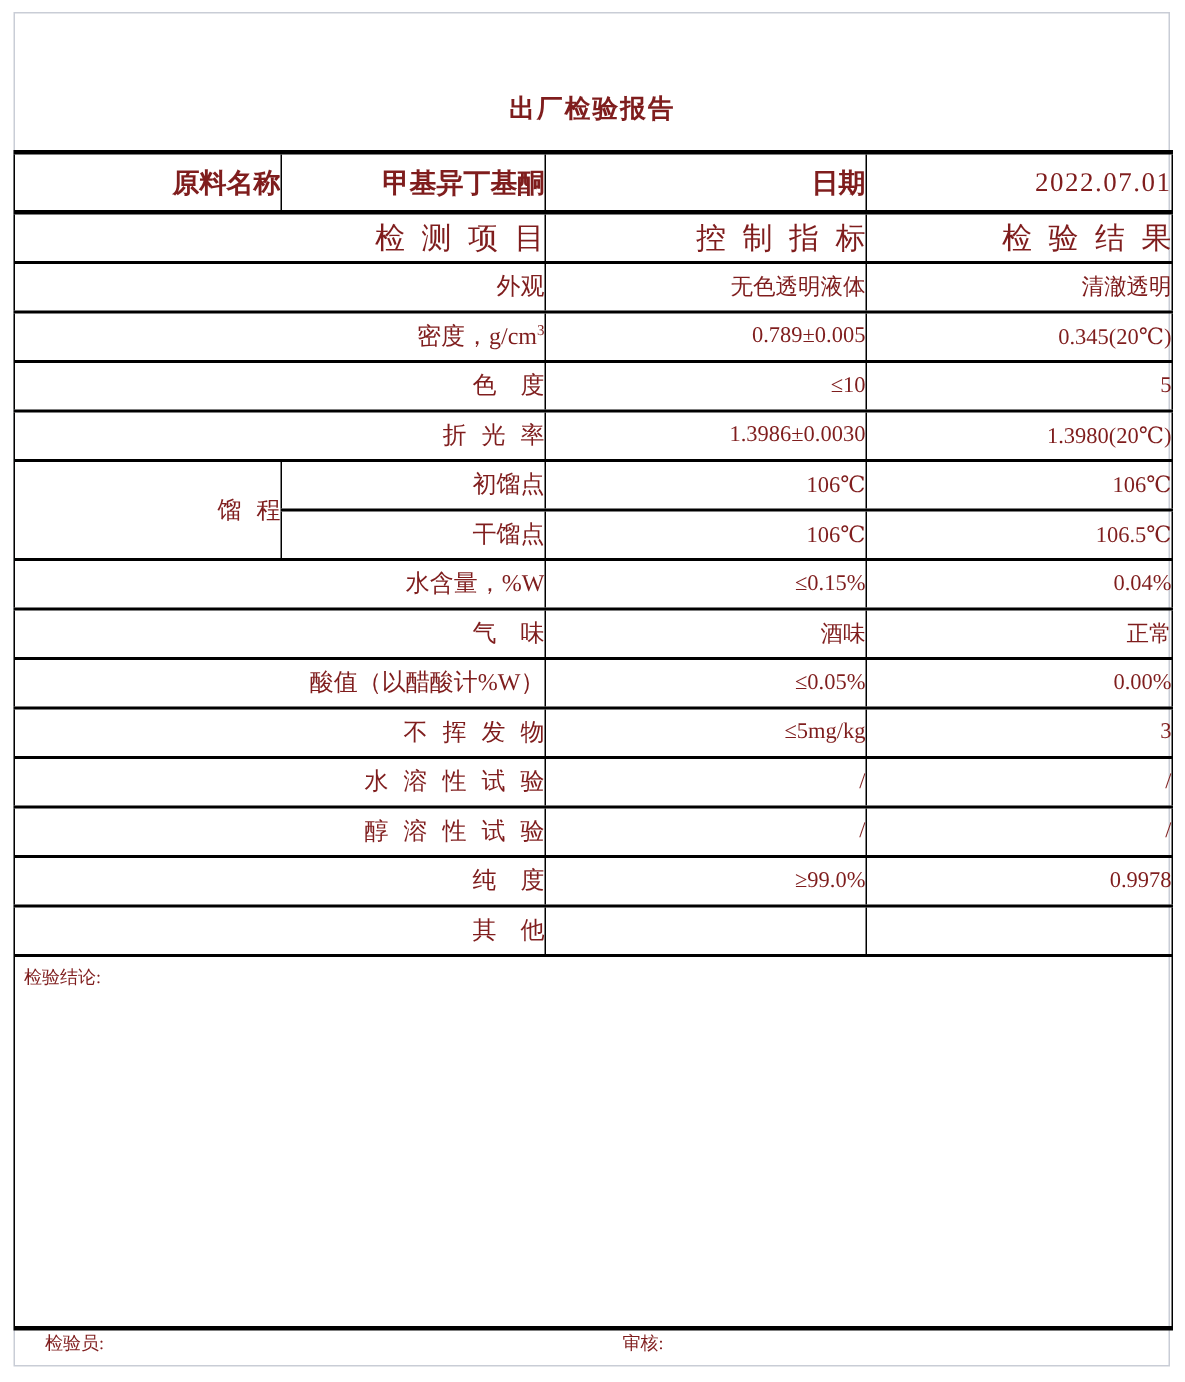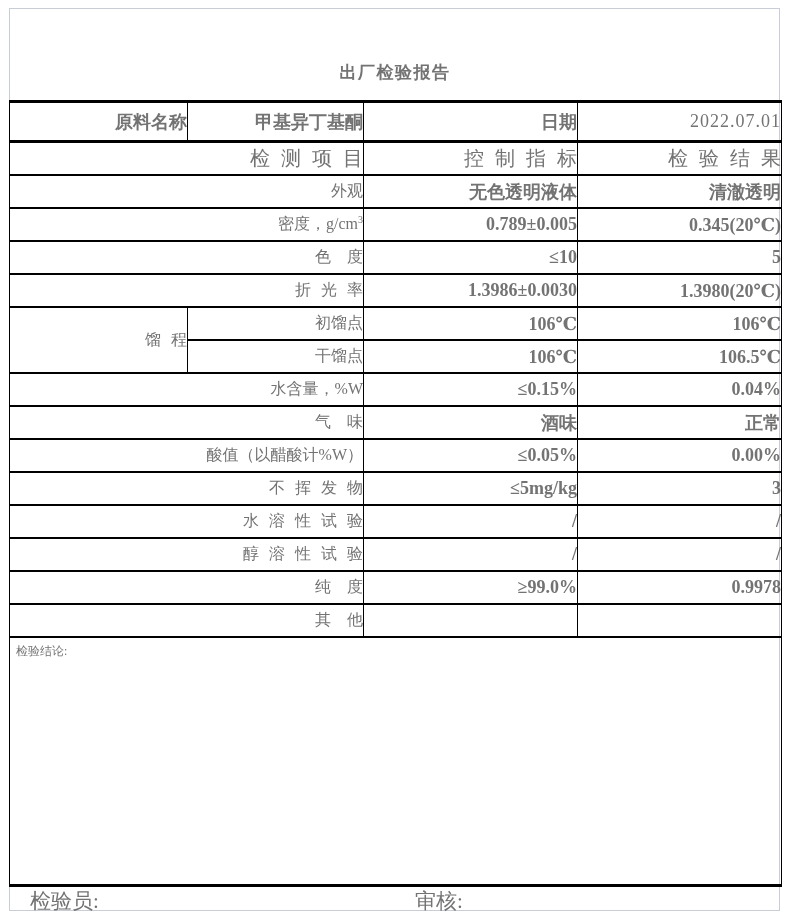--- a/index.html
+++ b/index.html
@@ -1,21 +1,21 @@
 <!DOCTYPE html>
 <html><head>
 <meta charset="utf-8">
 <style>
   html, body { margin: 0; padding: 0; background: #ffffff; }
   .page {
     position: relative;
     width: 790px;
     height: 921px;
     background: #ffffff;
-    color: #737373;
+    color: #7f1d1d;
     font-family: "Liberation Serif", "DejaVu Serif", serif;
     overflow: hidden;
   }
   .page-border {
     position: absolute;
     left: 9px; top: 8px;
     width: 771px; height: 903px;
     border: 1px solid #c9cdd6;
     box-sizing: border-box;
     pointer-events: none;
@@ -54,34 +54,34 @@
   tr.head td {
     border-top-width: 3px;
     border-bottom-width: 3px;
     height: 37px;
     font-size: 18px;
     font-weight: 700;
   }
   tr.head td.datev { font-weight: 400; letter-spacing: 1px; }
   tr.cols td { font-size: 20px; word-spacing: 6px; }
   td.item { font-size: 16px; word-spacing: 6px; }
-  td.val { font-size: 18px; font-weight: bold; }
+  td.val { font-size: 15px; }
   sup.cube { font-size: 10px; line-height: 0; vertical-align: 6px; }
   td.conc {
     height: 236px;
     vertical-align: top;
     text-align: left;
     padding: 5px 6px;
     border-bottom-width: 3px;
     font-size: 12px;
   }
   .footer-label {
     position: absolute;
     top: 887px;
-    font-size: 21px;
+    font-size: 12px;
   }
   .footer-label.inspector { left: 30px; }
   .footer-label.reviewer  { left: 415px; }
 </style>
 </head>
 <body>
 
 <div class="page">
   <div class="page-border"></div>
 

